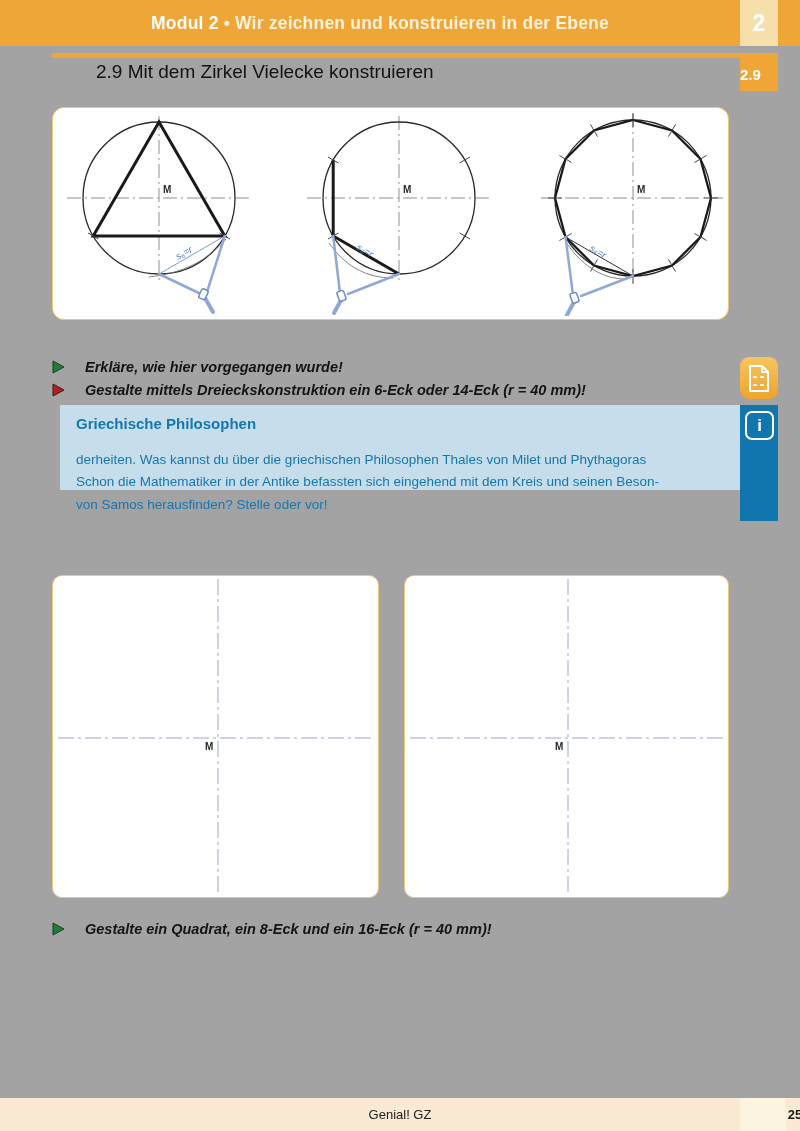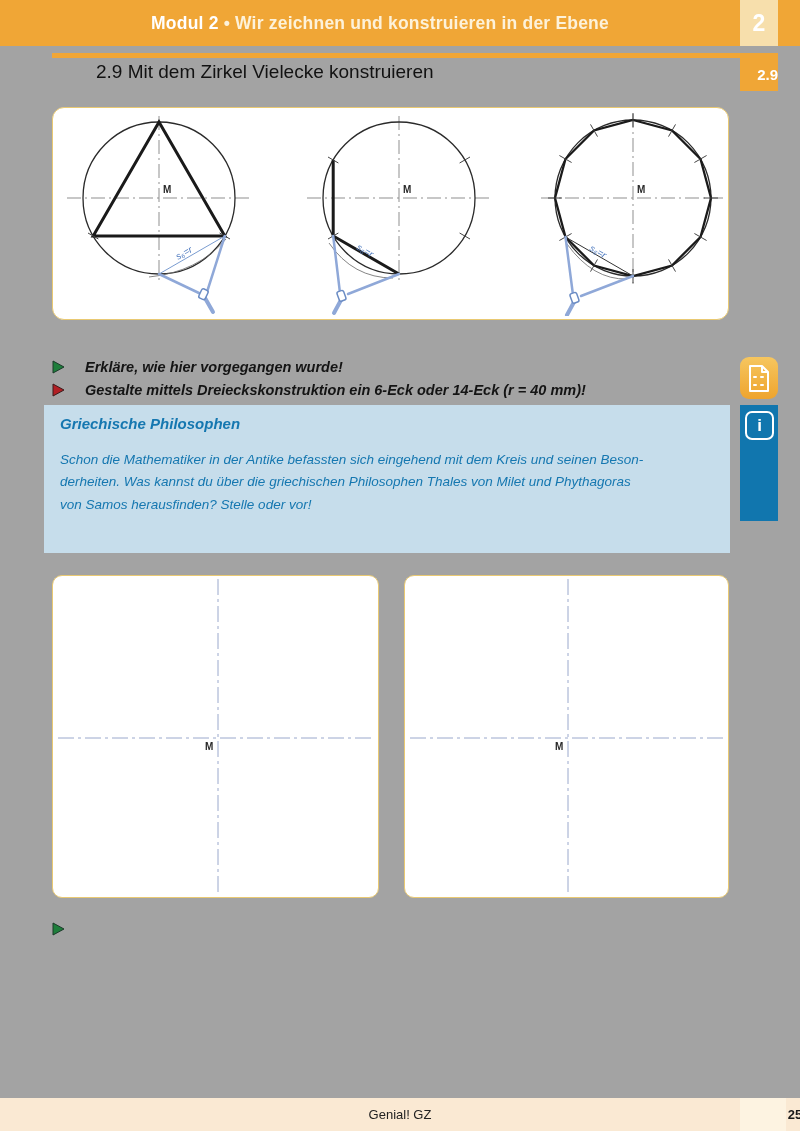--- a/index.html
+++ b/index.html
@@ -8,38 +8,38 @@
 
   
   .header-band{position:absolute; left:0; top:0; width:800px; height:46px; background:#f0a636;}
   .header-text{position:absolute; left:0; top:0; width:760px; height:46px; line-height:46px; text-align:center; font-size:17.5px; font-weight:bold; color:#ffffff; letter-spacing:.2px;}
   .header-text .module{color:#ffffff;}
   .header-text .rest{color:#fdf2da;}
   .chapter-badge{position:absolute; left:740px; top:0; width:38px; height:46px; background:#f7dfac; color:#ffffff; font-size:23px; font-weight:bold; text-align:center; line-height:46px;}
 
   
   .section-rule{position:absolute; left:52px; top:53px; width:726px; height:5px; background:#f0a636;}
-  .section-badge{position:absolute; left:740px; top:58px; width:38px; height:33px; background:#f0a636; color:#fff; font-size:15px; font-weight:bold; text-align:right; line-height:33px;}
+  .section-badge{position:absolute; left:740px; top:58px; width:38px; height:33px; background:#f0a636; color:#fff; font-size:15px; font-weight:bold; text-align:left; line-height:33px;}
   .section-title{position:absolute; left:52px; top:61px; font-size:19px; font-weight:normal; color:#121212;margin-left:44px;}
 
   
   .figure-box{position:absolute; left:52px; top:107px; width:675px; height:211px; background:#ffffff; border:1.5px solid #e9c972; border-radius:12px;}
   .figure-box svg{display:block;}
 
   
   .task-row{position:absolute; left:52px; height:22px; display:flex; align-items:center;}
   .task-row svg{flex:0 0 auto;}
   .task-text{margin-left:20px; font-size:14.5px; font-weight:bold; font-style:italic; color:#141414;}
 
   
   .worksheet-btn{position:absolute; left:740px; top:357px; width:38px; height:42px; background:linear-gradient(#f6c65f,#eea42e); border-radius:9px;}
   .worksheet-btn svg{display:block; margin:7px auto 0;}
 
   
-  .info-box{position:absolute; left:44px; top:405px; width:686px; height:148px; background:#c6ddeb;font-style:italic;}
+  .info-box{position:absolute; left:60px; top:405px; width:686px; height:85px; background:#c6ddeb;}
   .info-title{position:absolute; left:16px; top:10px; font-size:15px; font-weight:bold; color:#1577b0;}
   .info-body{position:absolute; left:16px; top:44px; width:660px; font-size:13.5px; line-height:22.4px; color:#1577b0; white-space:nowrap;}
   .info-strip{position:absolute; left:740px; top:405px; width:38px; height:116px; background:#1176ae;}
   .i-icon{position:absolute; left:5px; top:6px; width:25px; height:25px; border:2.5px solid #ffffff; border-radius:7px; color:#ffffff; font-weight:bold; font-size:17px; text-align:center; line-height:25px; font-style:normal;}
 
   
   .draw-box{position:absolute; top:575px; height:321px; background:#ffffff; border:1.5px solid #e9c972; border-radius:10px;}
   .draw-box.left{left:52px; width:325px;}
   .draw-box.right{left:404px; width:323px;}
   .draw-box svg{display:block;}
@@ -164,22 +164,22 @@
     <svg width="22" height="29" viewBox="0 0 22 29">
       <path d="M2 2 H14 L20 8 V27 H2 Z" fill="none" stroke="#ffffff" stroke-width="2" stroke-linejoin="round"></path>
       <path d="M14 2 V8 H20" fill="none" stroke="#ffffff" stroke-width="2" stroke-linejoin="round"></path>
       <path d="M6 13 H8 M13 13 H15 M6 21 H8 M13 21 H15" stroke="#ffffff" stroke-width="2" stroke-linecap="round"></path>
     </svg>
   </div>
 
   <div class="info-box">
     <div class="info-title">Griechische Philosophen</div>
     <div class="info-body">
+      <div>derheiten. Was kannst du über die griechischen Philosophen Thales von Milet und Phythagoras</div>
       <div>Schon die Mathematiker in der Antike befassten sich eingehend mit dem Kreis und seinen Beson-</div>
-      <div>derheiten. Was kannst du über die griechischen Philosophen Thales von Milet und Phythagoras</div>
       <div>von Samos herausfinden? Stelle oder vor!</div>
     </div>
   </div>
   <div class="info-strip">
     <div class="i-icon">i</div>
   </div>
 
   <div class="draw-box left">
     <svg width="325" height="321" viewBox="0 0 325 321">
       <path d="M165 3 V318" stroke="#9aa8cc" stroke-width="1" stroke-dasharray="16 4 3 4" fill="none"></path>
@@ -193,20 +193,21 @@
       <path d="M163 3 V318" stroke="#9aa8cc" stroke-width="1" stroke-dasharray="16 4 3 4" fill="none"></path>
       <path d="M5 162 H318" stroke="#9aa8cc" stroke-width="1" stroke-dasharray="16 4 3 4" fill="none"></path>
       <text class="m-label" x="150" y="174">M</text>
     </svg>
   </div>
 
   <div class="task-row" style="top:918px;">
     <svg width="13" height="14" viewBox="0 0 13 14">
       <polygon points="1,1 12,7 1,13" stroke="#1c3a2a" stroke-width="1" fill="#1e7e3b"></polygon>
     </svg>
+    <span class="task-text">Gestalte ein Quadrat, ein 8-Eck und ein 16-Eck (r = 40 mm)!</span>
   </div>
 
   <div class="footer-band">
     <div class="footer-imprint">Genial! GZ</div>
     <div class="footer-cell">
       <div class="footer-page">25</div>
     </div>
   </div>
 
 </div>

